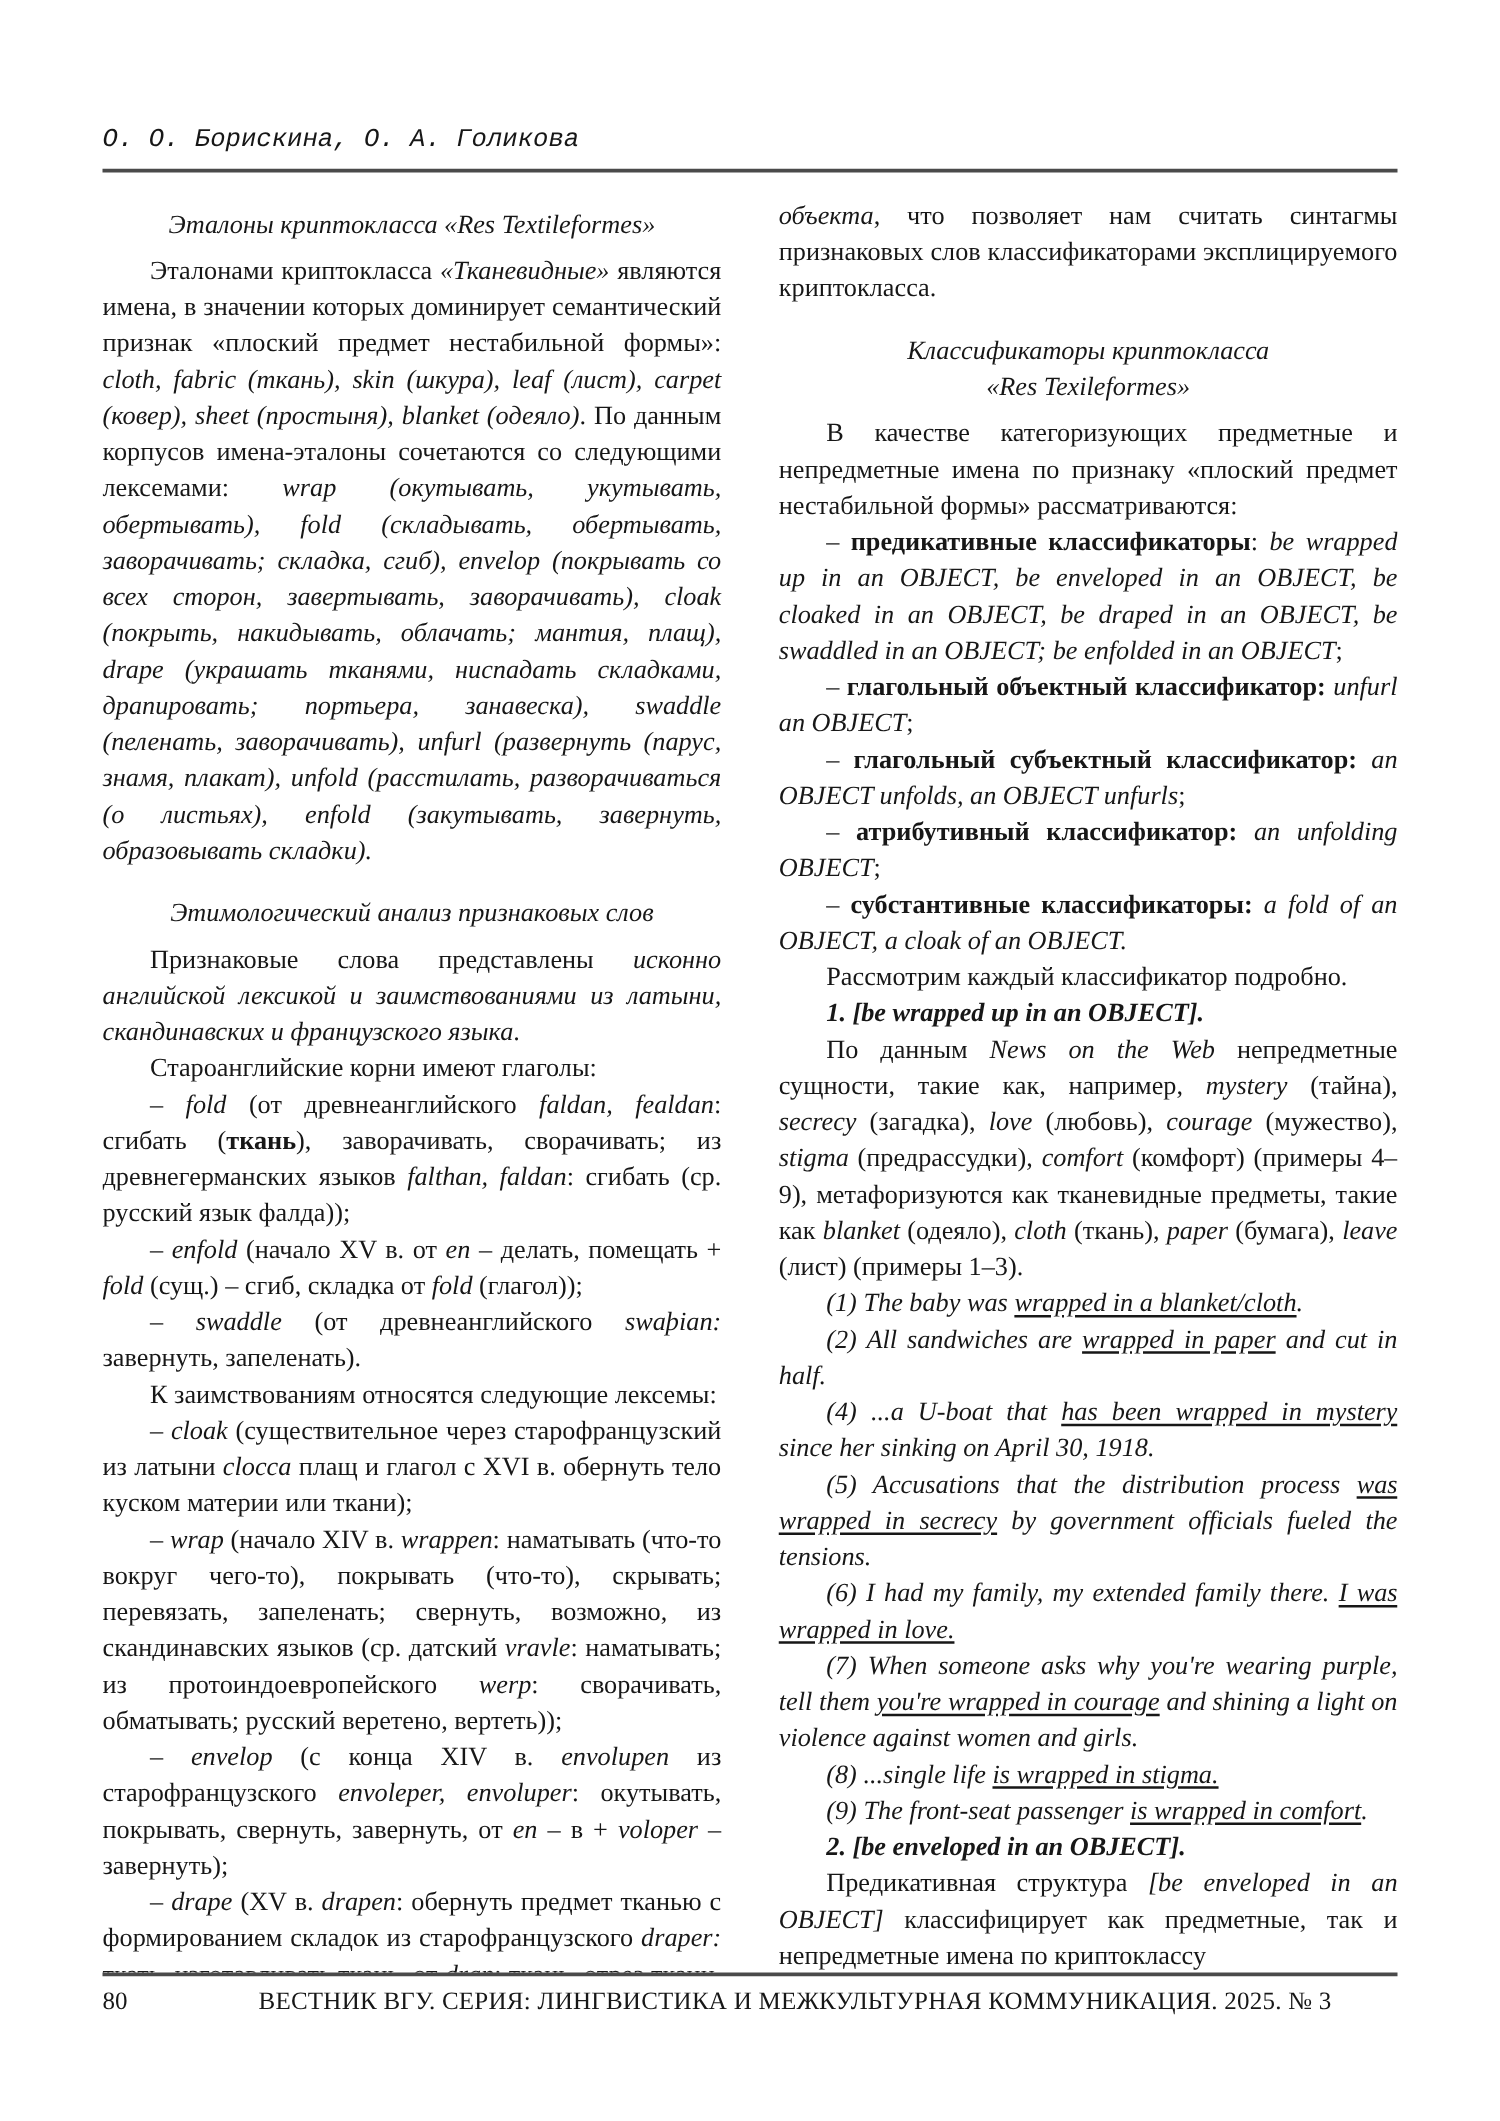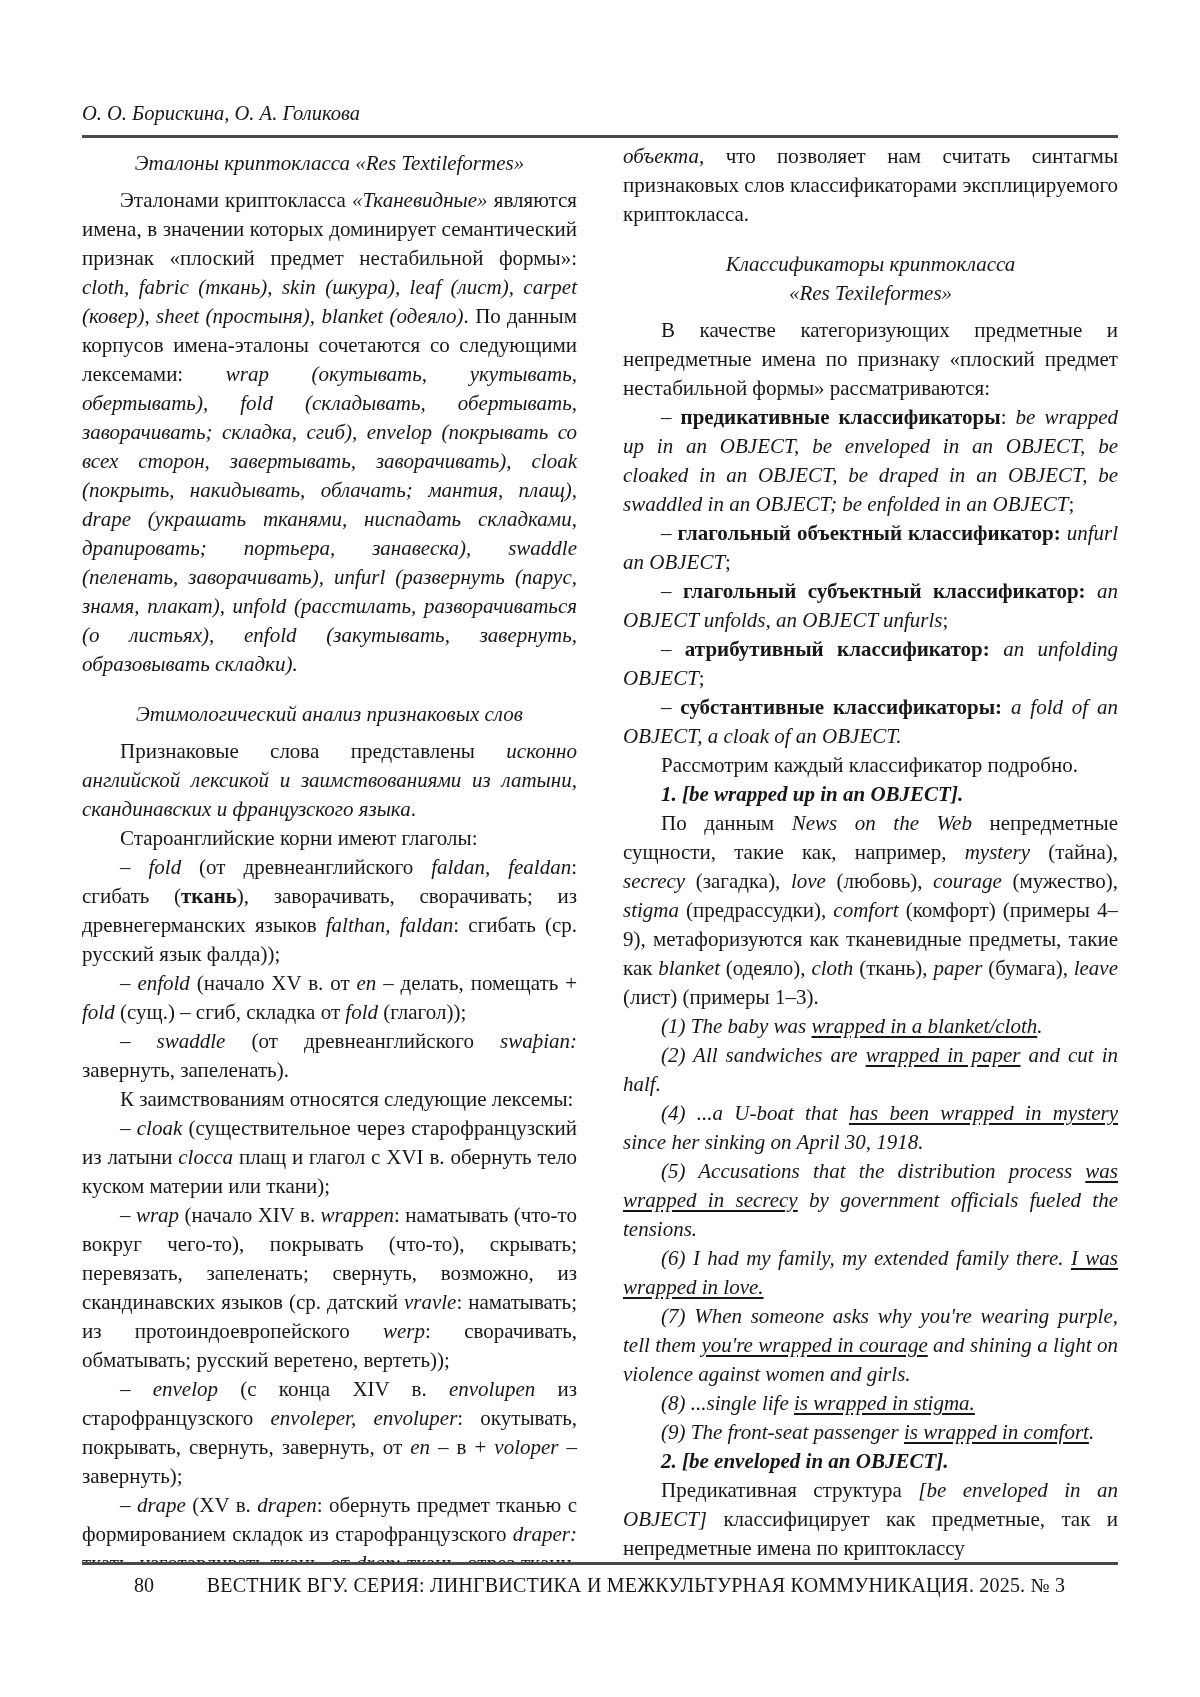--- a/index.html
+++ b/index.html
@@ -11,27 +11,28 @@
   .page { position:relative; width:1200px; height:1697px; overflow:hidden; background:#fff; }
 
   .header {
     margin:100px 82px 0;
     display:flex; gap:37px;
     font-style:italic;
     font-size:20.5px; line-height:26px;
     padding-bottom:9px;
     border-bottom:3px solid #4a4a4a;
     white-space:nowrap;
+    font-family:Liberation Mono, monospace;
   }
   .header .authors { flex:0 0 auto; }
   .header .rtitle { flex:0 0 auto; }
 
   .columns {
     display:flex; gap:46px;
-    margin:4px 82px 0;
+    margin:20px 82px 0;
     height:1420px; overflow:hidden;
   }
   .col { width:495px; font-size:21px; line-height:29px; }
 
   .para { text-align:justify; text-indent:38px; margin:0; }
   .para.noindent { text-indent:0; }
   .heading {
     text-align:center; font-style:italic;
     margin:21px 0 8px; text-indent:0;
     white-space:pre-line;
@@ -42,21 +43,21 @@
   .bd { font-weight:bold; }
   .un { text-decoration:underline; text-underline-offset:3px; }
 
   .footer {
     margin:0 82px;
     border-top:3px solid #4a4a4a;
     padding-top:7px;
     display:flex; align-items:baseline;
     font-size:20px; line-height:26px;
   }
-  .footer .pagenum { width:72px; flex:0 0 auto;text-align:right; }
+  .footer .pagenum { width:72px; flex:0 0 auto; }
   .footer .journal { flex:1 1 auto; text-align:center; letter-spacing:0.2px; }
 </style>
 </head>
 <body>
 
 <div class="page">
   <div class="header">
     <span class="authors">О. О. Борискина, О. А. Голикова</span>
   </div>
 

